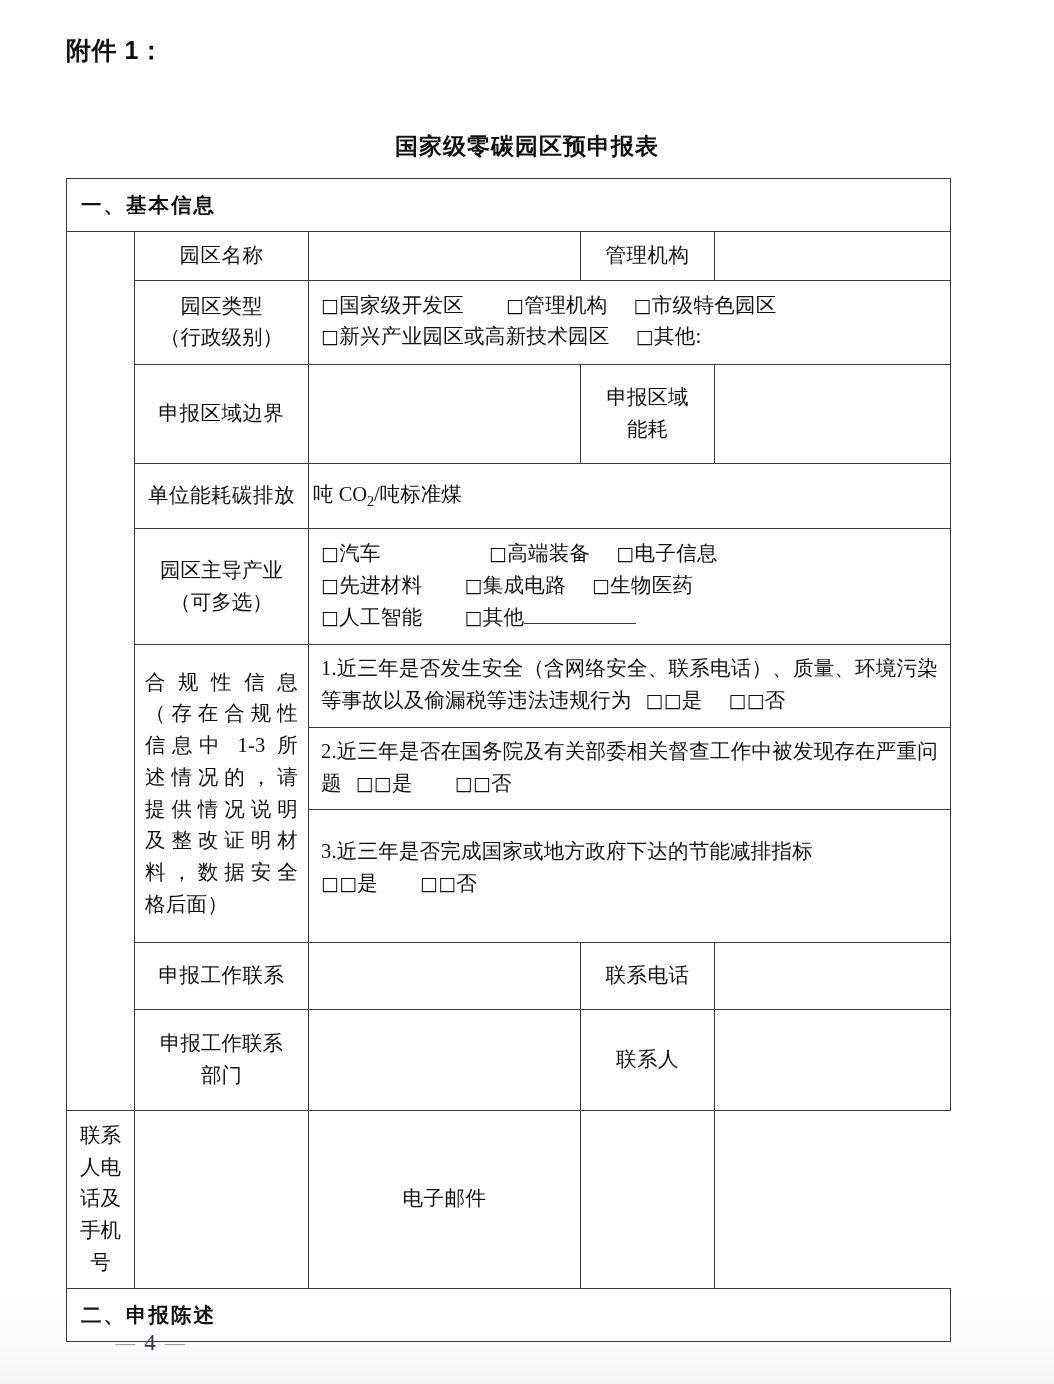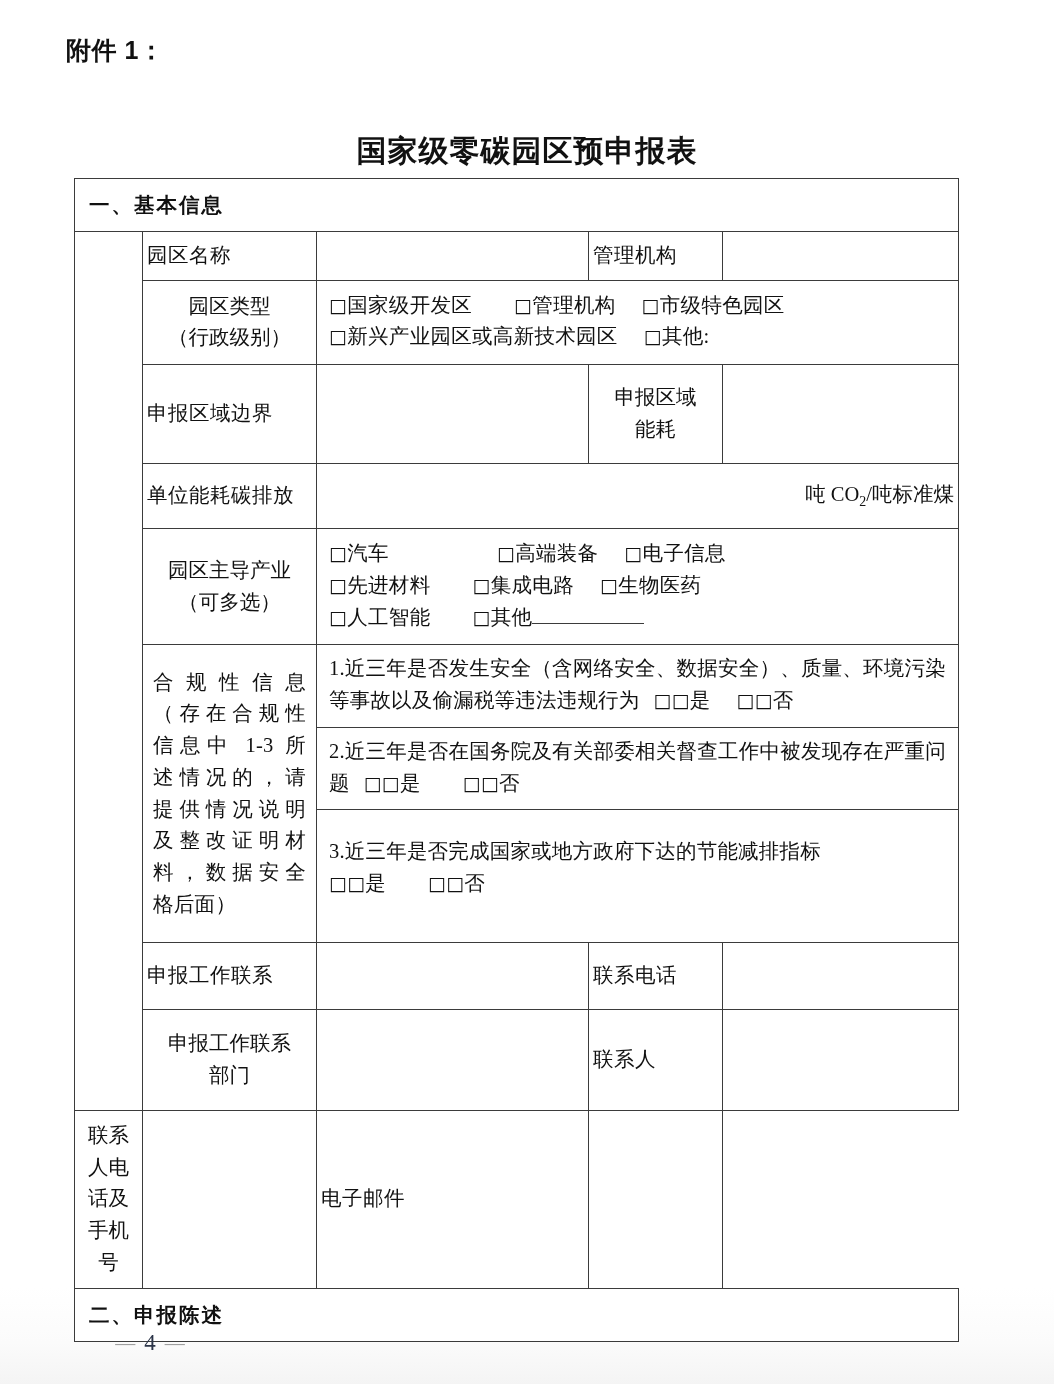--- a/index.html
+++ b/index.html
@@ -34,30 +34,30 @@
     font-family: "Liberation Sans", "DejaVu Sans", sans-serif;
   }
 
   
   .doc-title {
     position: absolute;
     left: 0;
     top: 131px;
     width: 1054px;
     text-align: center;
-    font-size: 30px;
+    font-size: 23px;
     font-weight: bold;
     letter-spacing: 1px;
     font-family: "Liberation Serif", "DejaVu Serif", serif;
   }
 
   
   .form-wrap {
     position: absolute;
-    left: 74px;
+    left: 66px;
     top: 178px;
     width: 884px;
   }
   table.form {
     border-collapse: collapse;
     table-layout: fixed;
     width: 884px;
     background: #fff;
   }
   table.form td {
@@ -68,20 +68,21 @@
     line-height: 1.55;
   }
   .section-hd {
     font-size: 22px;
     font-weight: bold;
     padding: 10px 0 10px 14px !important;
     letter-spacing: 2px;
     font-family: "Liberation Sans", "DejaVu Sans", sans-serif;
   }
   .lbl {
+    text-align: center;
     padding: 7px 4px !important;
     letter-spacing: 0.5px;
   }
   .lbl-2 {
     text-align: center;
     padding: 9px 6px !important;
     line-height: 1.85;
     margin-top: 13px;
   }
   .lbl-justify {
@@ -95,21 +96,21 @@
   .cellpad {
     padding: 8px 12px !important;
   }
   .opts {
     padding: 9px 12px 11px 12px !important;
     line-height: 1.95;
     letter-spacing: 0.3px;
   }
   .opts .row { white-space: nowrap; }
   .unit-center {
-    text-align: right;
+    text-align: left;
     padding: 9px 4px !important;
   }
   .qtext {
     padding: 8px 12px 10px 12px !important;
     line-height: 1.95;
     text-align: justify;
     letter-spacing: 0.2px;
   }
   .q3 { padding-top: 26px !important; padding-bottom: 42px !important; margin-left: 8px; }
   .chk { font-family: "DejaVu Sans", sans-serif; font-size: 19px; }
@@ -224,21 +225,21 @@
           <div>合规性信息</div>
           <div>（存在合规性</div>
           <div>信息中 1-3 所</div>
           <div>述情况的，请</div>
           <div>提供情况说明</div>
           <div>及整改证明材</div>
           <div>料，数据安全</div>
           <div style="text-align-last:left">格后面）</div>
         </td>
         <td colspan="3" class="qtext">
-          <span>1.</span><span>近三年是否发生安全（含网络安全、数据安全）、质量、环境污染等事故以及偷漏税等违法违规行为</span><span class="gap-sm"></span><span class="chk">□</span><span class="chk">□</span><span>是</span><span class="gap-md"></span><span class="chk">□</span><span class="chk">□</span><span>否</span>
+          <span>1.</span><span>近三年是否发生安全（含网络安全、联系电话）、质量、环境污染等事故以及偷漏税等违法违规行为</span><span class="gap-sm"></span><span class="chk">□</span><span class="chk">□</span><span>是</span><span class="gap-md"></span><span class="chk">□</span><span class="chk">□</span><span>否</span>
         </td>
       </tr>
 
       <tr>
         <td colspan="3" class="qtext">
           <span>2.</span><span>近三年是否在国务院及有关部委相关督查工作中被发现存在严重问题</span><span class="gap-sm"></span><span class="chk">□</span><span class="chk">□</span><span>是</span><span class="gap-lg"></span><span class="chk">□</span><span class="chk">□</span><span>否</span>
         </td>
       </tr>
 
       <tr>

